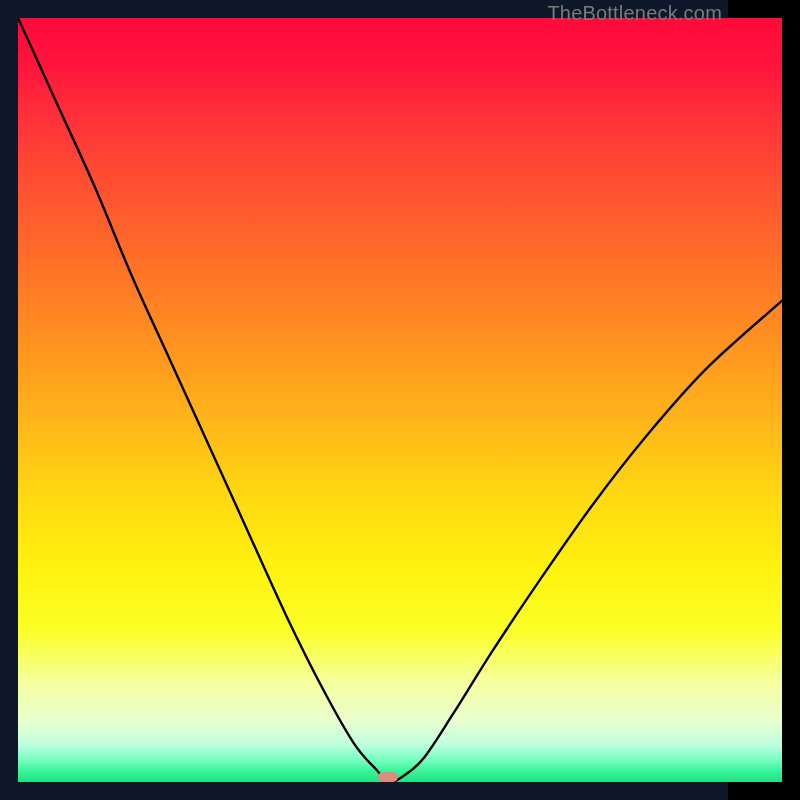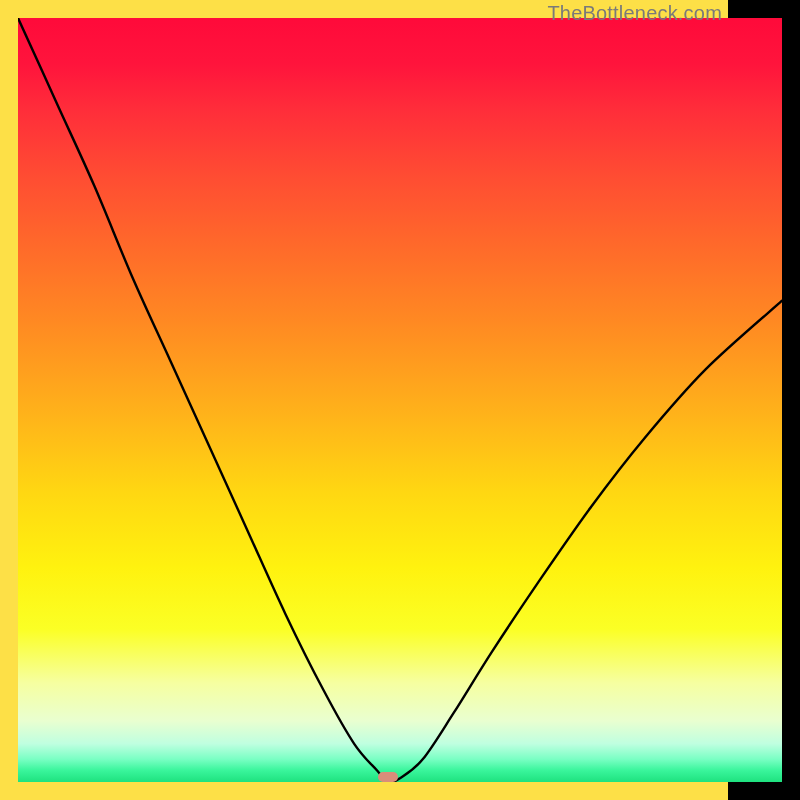--- a/index.html
+++ b/index.html
@@ -8,21 +8,21 @@
     width: 800px;
     height: 800px;
     background: #000;
     overflow: hidden;
     font-family: Arial, Helvetica, sans-serif;
   }
   .frame {
     position: relative;
     width: 728px;
     height: 800px;
-    background: #fde047;
+    background: #0f172a;
   }
   .plot {
     position: absolute;
     left: 18px;
     top: 18px;
     width: 764px;
     height: 764px;
     overflow: hidden;
   }
   .gradient {

